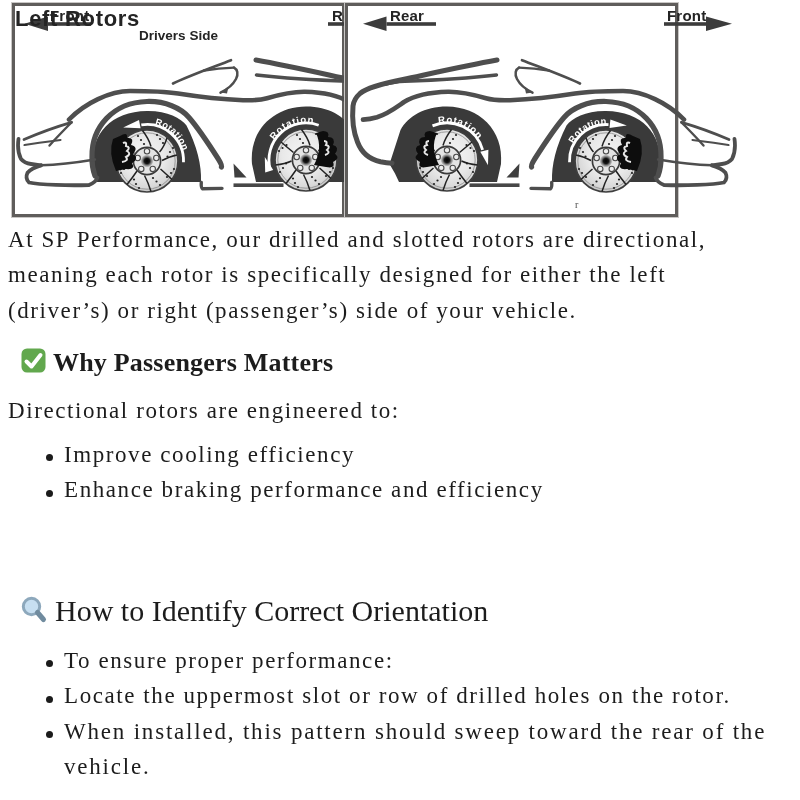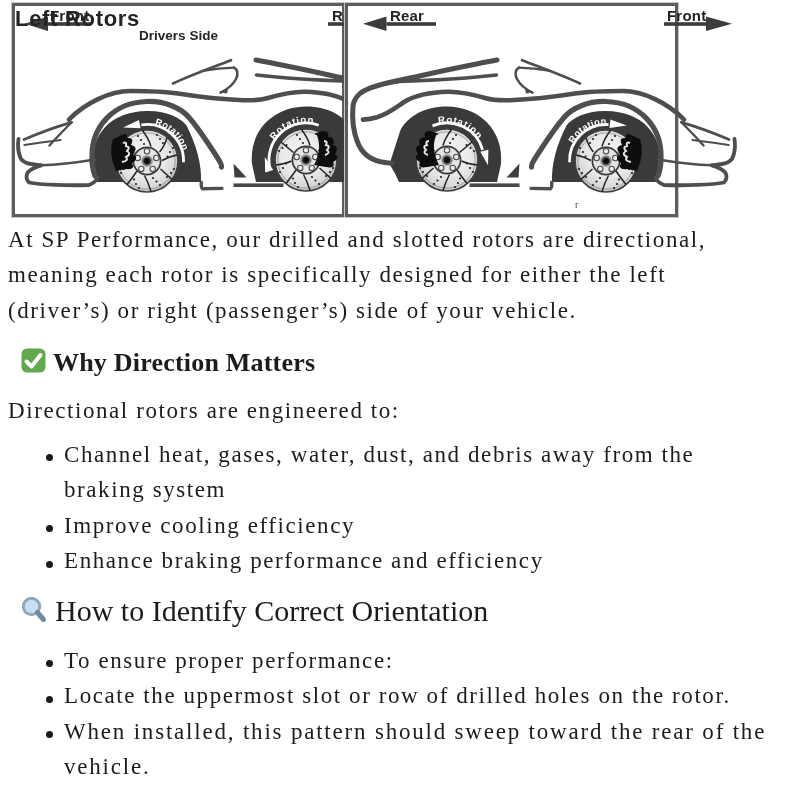--- a/index.html
+++ b/index.html
@@ -191,26 +191,25 @@
 </svg>
  </div>
 </div>
 
 <div class="body" style="top:221.5px">At SP Performance, our drilled and slotted rotors are directional,<br>meaning each rotor is specifically designed for either the left<br>(driver’s) or right (passenger’s) side of your vehicle.</div>
 
 <svg class="abs" style="left:21px;top:348px" width="25" height="25" viewBox="0 0 25 25">
     <rect x="0.5" y="0.5" width="24" height="24" rx="5.5" fill="#62a84e"></rect>
     <path d="M5.5 13.5 L10.5 18.5 L19.5 7" fill="none" stroke="#fff" stroke-width="4" stroke-linecap="round" stroke-linejoin="round"></path>
   </svg>
-<div class="h1">Why Direction Matters</div>
+<div class="h1">Why Passengers Matters</div>
 
 <div class="body" style="top:392.5px">Directional rotors are engineered to:</div>
 
 <div class="ul" style="top:436.5px">
- <div class="li">Channel heat, gases, water, dust, and debris away from the<br>braking system</div>
  <div class="li">Improve cooling efficiency</div>
  <div class="li">Enhance braking performance and efficiency</div>
 </div>
 
 <svg class="abs" style="left:20px;top:595px" width="28" height="30" viewBox="0 0 28 30">
     <circle cx="11.5" cy="11.5" r="8.2" fill="#c7dff1" stroke="#8da8bc" stroke-width="3"></circle>
     <line x1="17.5" y1="17.5" x2="23.5" y2="24.5" stroke="#708b9e" stroke-width="5" stroke-linecap="round"></line>
   </svg>
 <div class="h2">How to Identify Correct Orientation</div>
 

